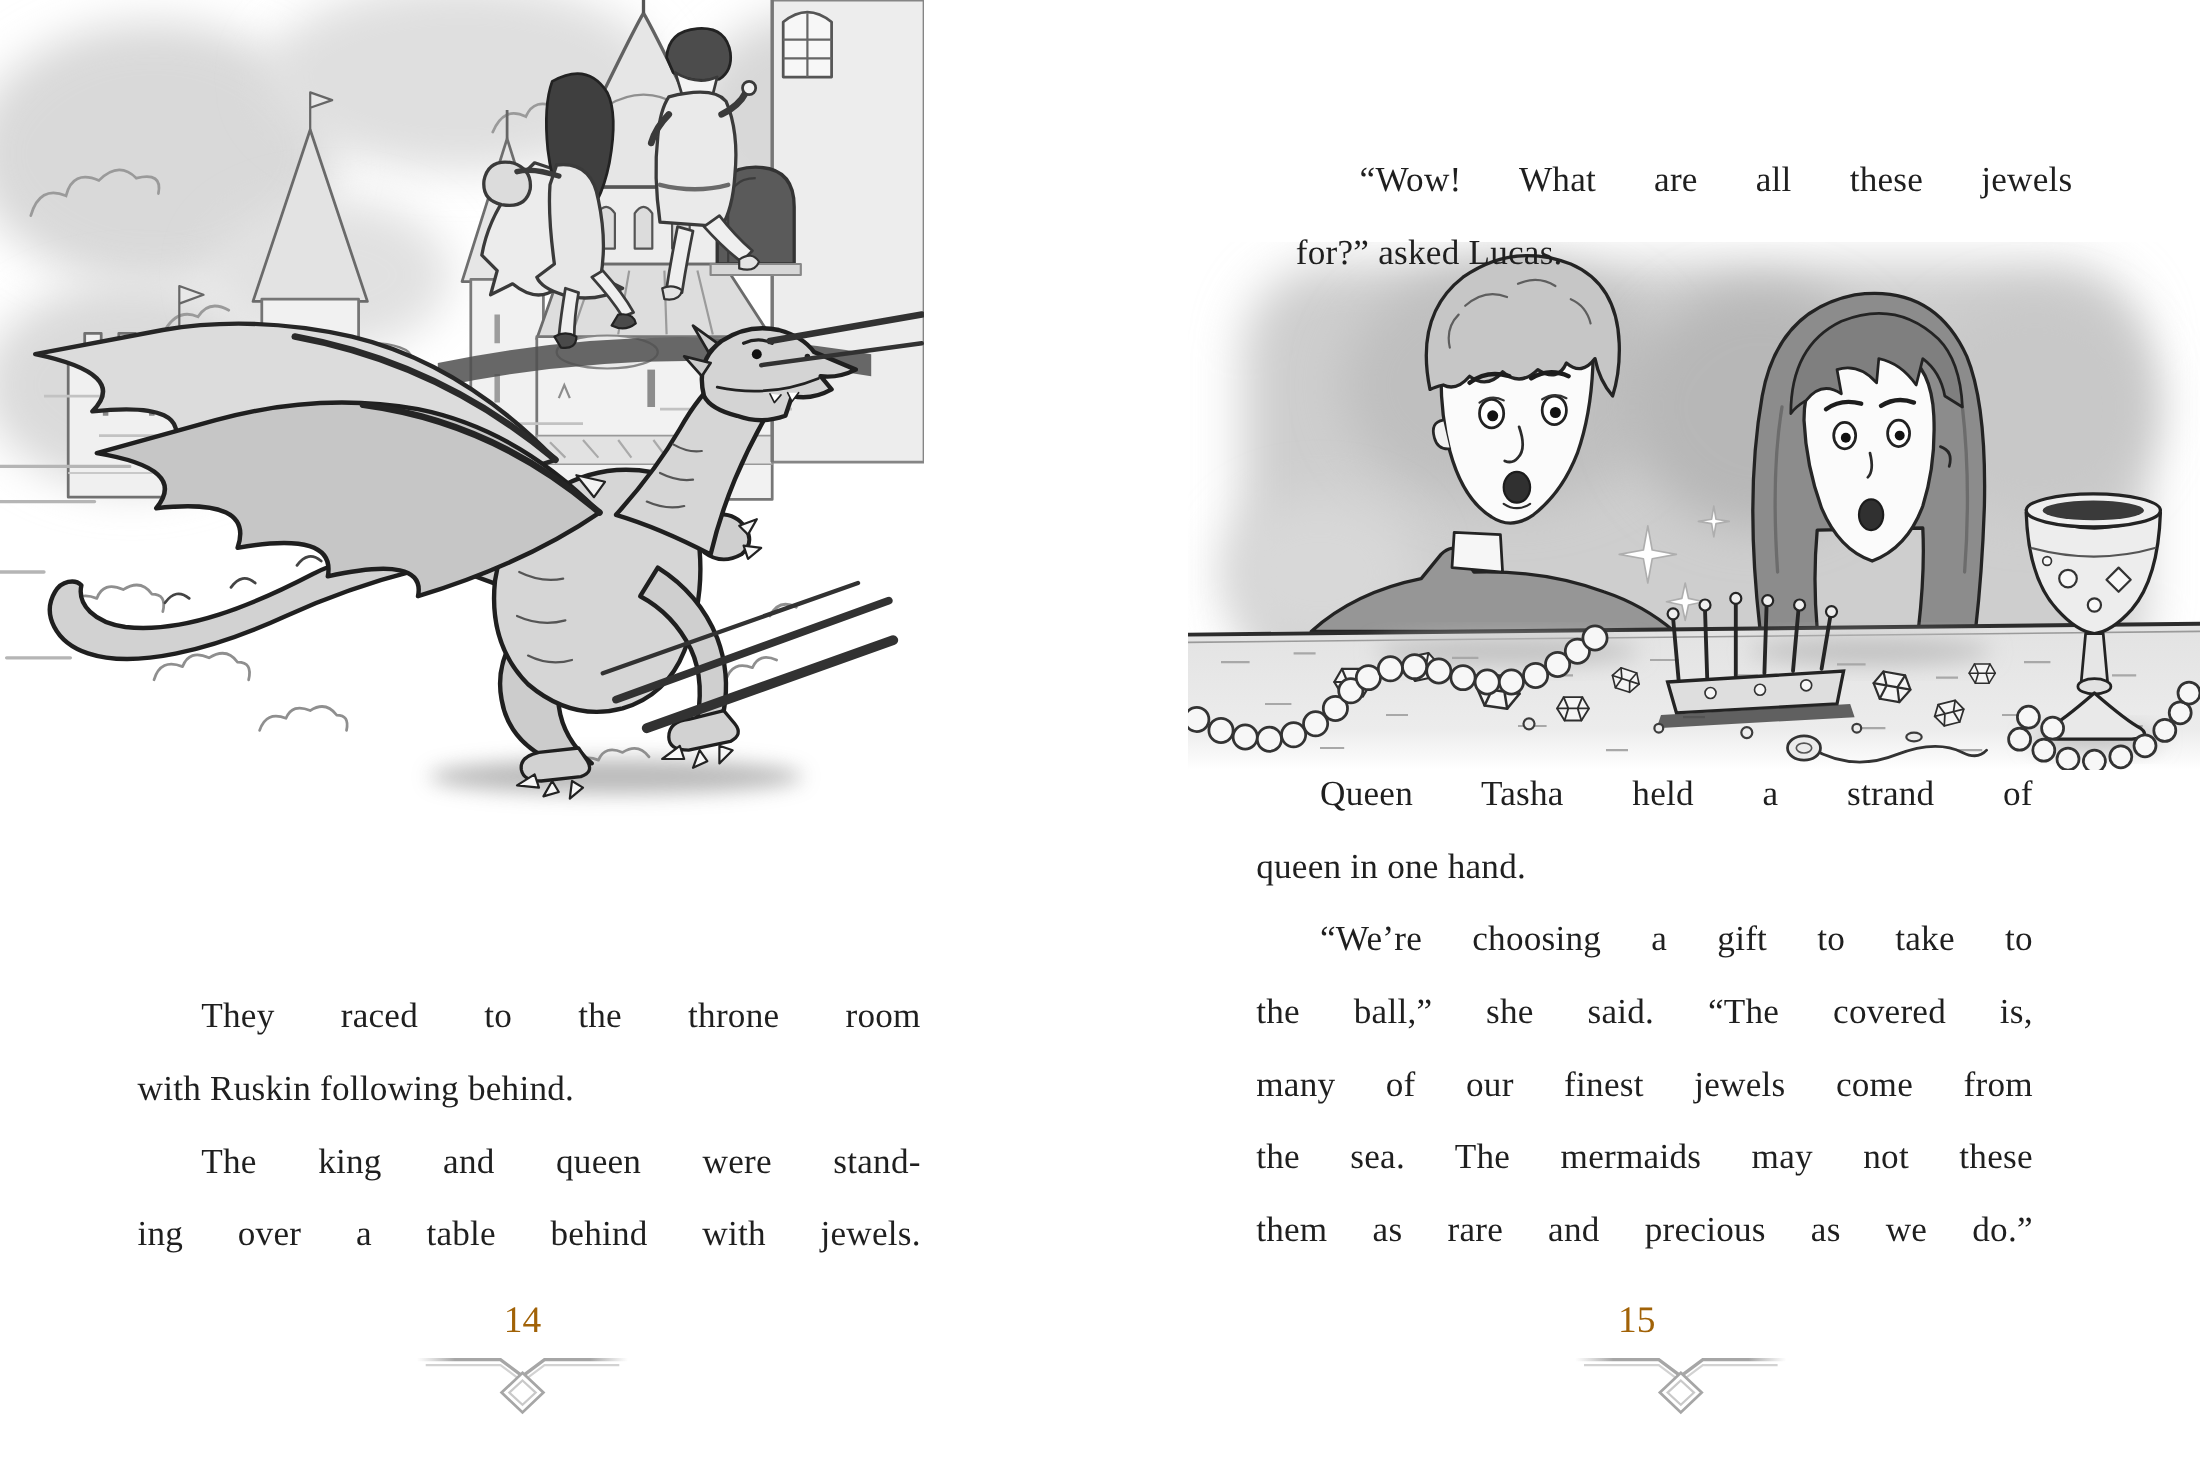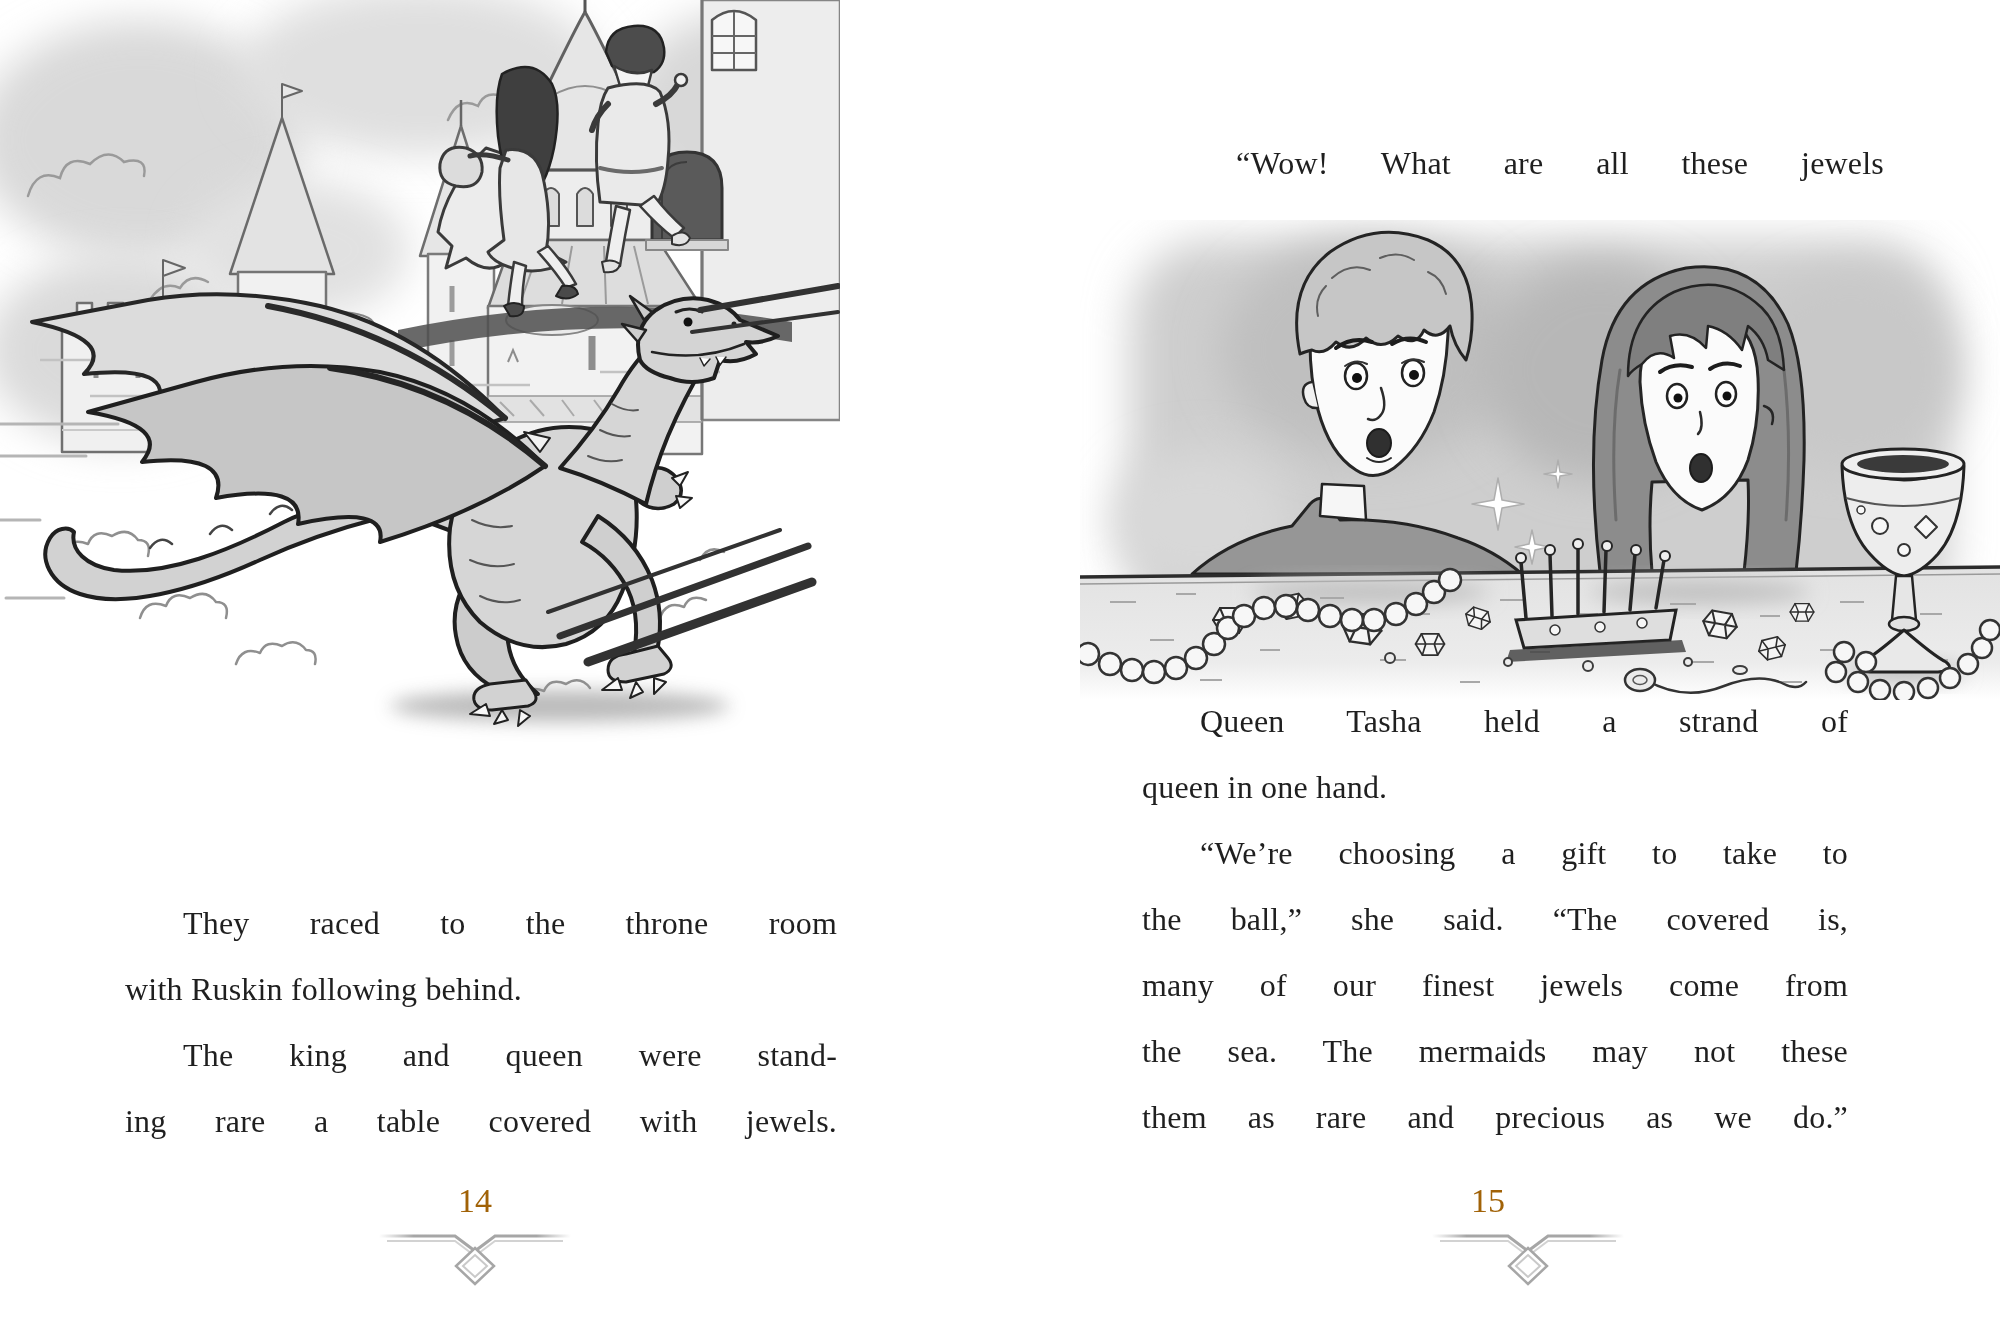--- a/index.html
+++ b/index.html
@@ -189,21 +189,21 @@
           <path d="M700 310 L838 286" stroke-width="6"></path>
           <path d="M692 332 L838 312" stroke-width="4"></path>
         </g>
       </g>
     </svg>
 
     <div class="col" id="colL">
       <div class="ln ind jst">They raced to the throne room</div>
       <div class="ln">with Ruskin following behind.</div>
       <div class="ln ind jst">The king and queen were stand-</div>
-      <div class="ln jst">ing rare a table covered with jewels.</div>
+      <div class="ln jst">ing over a table behind with jewels.</div>
     </div>
 
     <div class="pagenum" id="pnL">14</div>
 
     <svg class="orn" id="ornL" viewBox="0 0 200 70" xmlns="http://www.w3.org/2000/svg">
       <defs>
         <linearGradient id="ofL" x1="0" y1="0" x2="1" y2="0">
           <stop offset="0" stop-color="#b3b3b3" stop-opacity="0"></stop>
           <stop offset="0.18" stop-color="#a6a6a6"></stop>
           <stop offset="0.82" stop-color="#a6a6a6"></stop>
@@ -214,20 +214,21 @@
       <path d="M12 17 H80 L100 32 L120 17 H188" fill="none" stroke="#d2d2d2" stroke-width="2"></path>
       <path d="M100 24 L119 42 L100 60 L81 42 Z" fill="#ffffff" stroke="#a6a6a6" stroke-width="2.5"></path>
       <path d="M100 31 L112 42 L100 53 L88 42 Z" fill="none" stroke="#c9c9c9" stroke-width="2"></path>
     </svg>
   </section>
 
   <section>
 
     <div class="col" id="colRA">
       <div class="ln ind jst">“Wow! What are all these jewels</div>
+      <div class="ln">for?” asked Lucas.</div>
     </div>
 
     <svg id="illuR" class="illu" viewBox="0 0 920 480" xmlns="http://www.w3.org/2000/svg">
       <defs>
         <filter id="bR22" x="-60%" y="-60%" width="220%" height="220%">
             <feGaussianBlur stdDeviation="22"></feGaussianBlur>
           </filter>
         <filter id="bR10" x="-60%" y="-60%" width="220%" height="220%">
             <feGaussianBlur stdDeviation="10"></feGaussianBlur>
           </filter>

